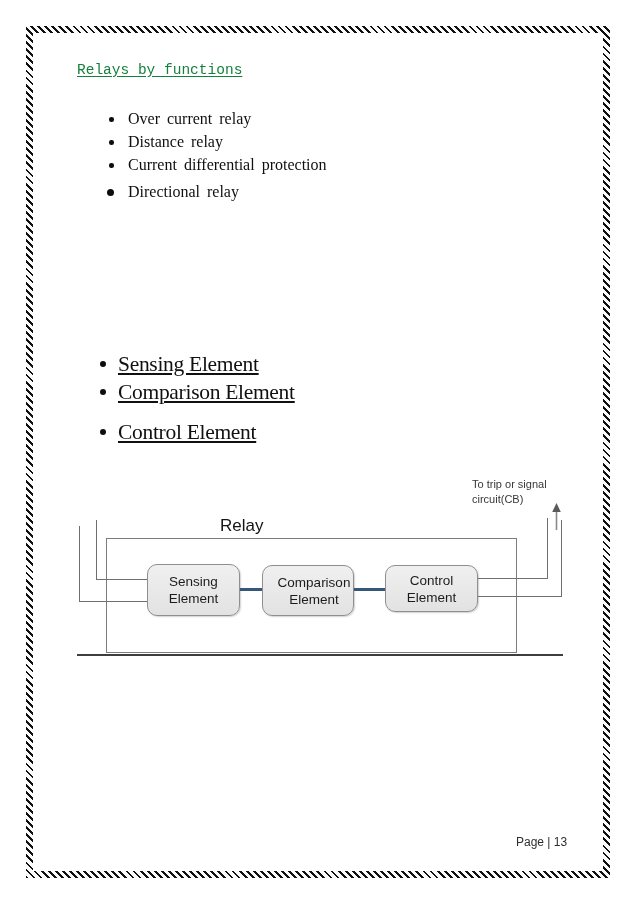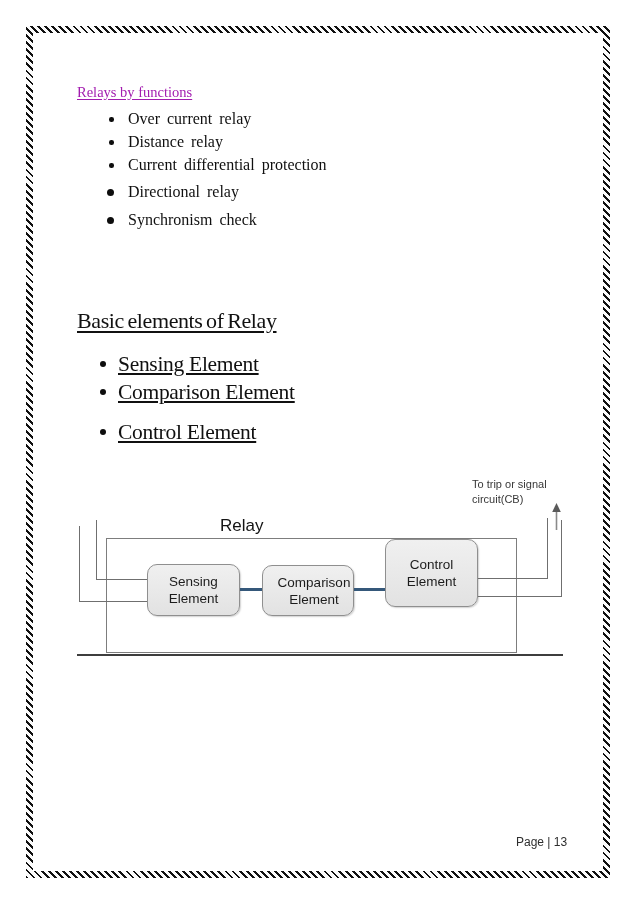--- a/index.html
+++ b/index.html
@@ -10,22 +10,22 @@
   .frame {
     position: absolute; left: 26px; top: 26px; width: 584px; height: 852px;
     background: repeating-linear-gradient(45deg, #101010 0 2px, #fbfbfb 2px 5px);
   }
   .frame-inner { position: absolute; left: 7px; top: 7px; right: 7px; bottom: 7px; background: #ffffff; }
 
   .content { position: absolute; left: 0; top: 0; width: 638px; height: 902px; }
 
   
   .h1 {
-    position: absolute; left: 77px; top: 84px;
-    font-family: Liberation Serif, serif; font-size: 14.5px; color: #a21caf;
+    position: absolute; left: 77px; top: 62px;
+    font-family: Liberation Mono, monospace; font-size: 14.5px; color: #15803d;
     text-decoration: underline; text-underline-offset: 2px;
   }
   .h2 {
     position: absolute; left: 77px; top: 308px;
     font-family: "Liberation Serif", serif; font-size: 22px; color: #111;
     letter-spacing: -0.4px; word-spacing: -1.5px;
     text-decoration: underline; text-underline-offset: 3px;
   }
 
   
@@ -77,26 +77,21 @@
     <span>Distance relay</span>
   </div>
   <div class="li l1" style="top:156px">
     <span class="dot sm"></span>
     <span>Current differential protection</span>
   </div>
   <div class="li l1" style="top:183px">
     <span class="dot lg"></span>
     <span>Directional relay</span>
   </div>
-  <div class="li l1" style="top:211px">
-    <span class="dot lg"></span>
-    <span>Synchronism check</span>
-  </div>
 
-  <div class="h2">Basic elements of Relay</div>
 
   <div class="li l2" style="top:352px">
     <span class="dot"></span>
     <span>Sensing Element</span>
   </div>
   <div class="li l2" style="top:380px">
     <span class="dot"></span>
     <span>Comparison Element</span>
   </div>
   <div class="li l2" style="top:420px">
@@ -125,21 +120,21 @@
     <div class="hl" style="left:96px;  top:579px; width:52px;"></div>
 
     <div class="ebox" style="left:147px; top:564px;">
       <span>Sensing</span>
       <span>Element</span>
     </div>
     <div class="ebox" style="left:262px; top:565px; width:92px; height:51px;padding-left:12px;">
       <span>Comparison</span>
       <span>Element</span>
     </div>
-    <div class="ebox" style="left:385px; top:539px; height:68px;text-align:center;">
+    <div class="ebox" style="left:385px; top:565px; height:47px;text-align:center;">
       <span>Control</span>
       <span>Element</span>
     </div>
 
     <div class="conn" style="left:240px; width:22px;"></div>
     <div class="conn" style="left:354px; width:31px;"></div>
 
     <div class="hl" style="left:478px; top:578px; width:69px;"></div>
     <div class="hl" style="left:478px; top:596px; width:83px;"></div>
     <div class="vl" style="left:547px; top:518px; height:61px;"></div>

